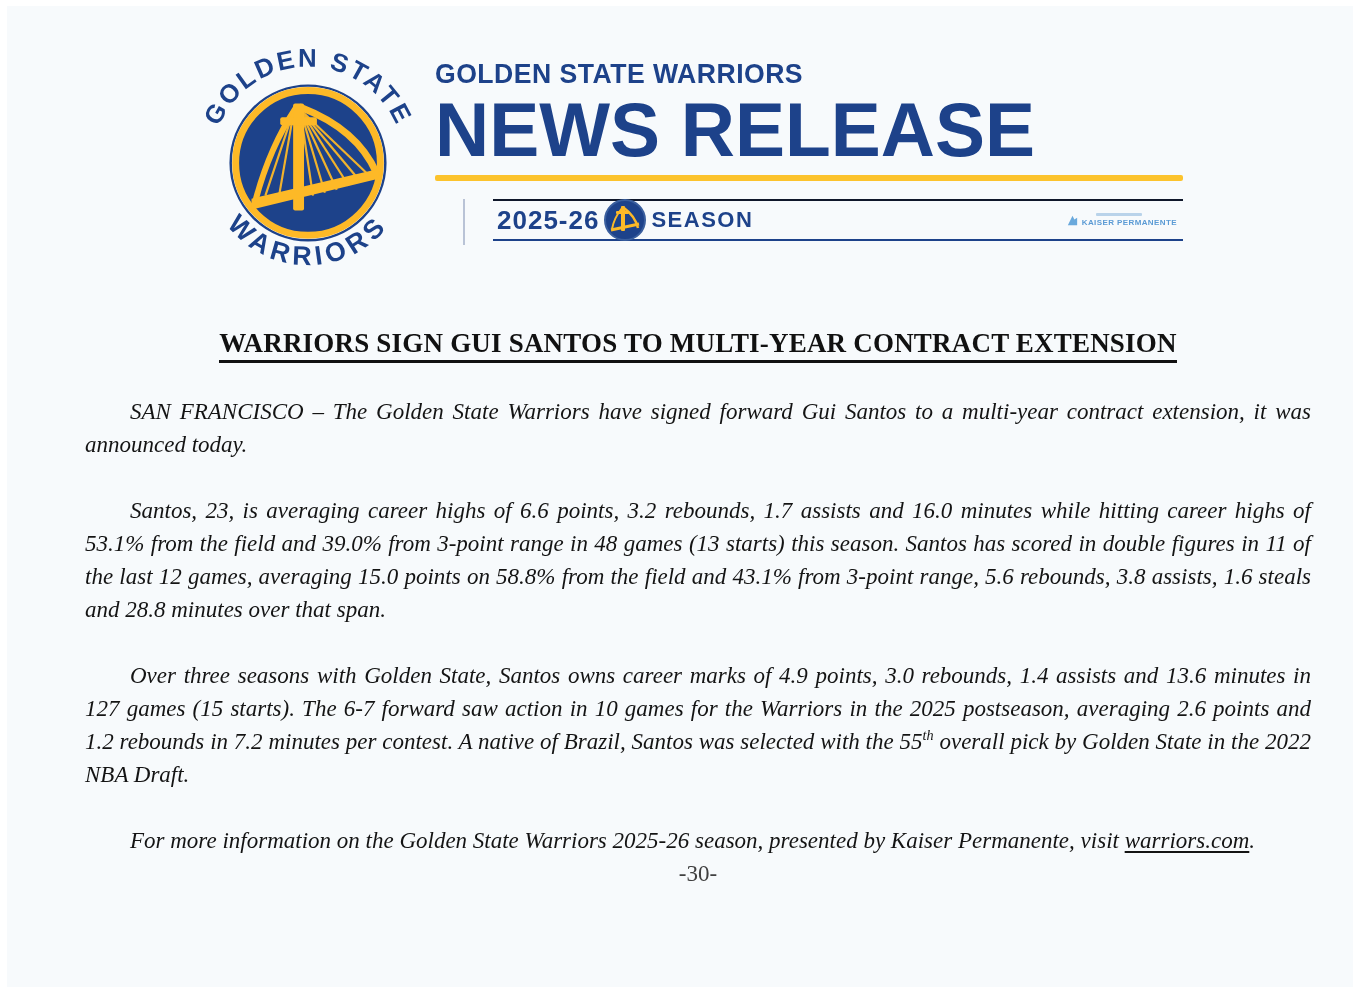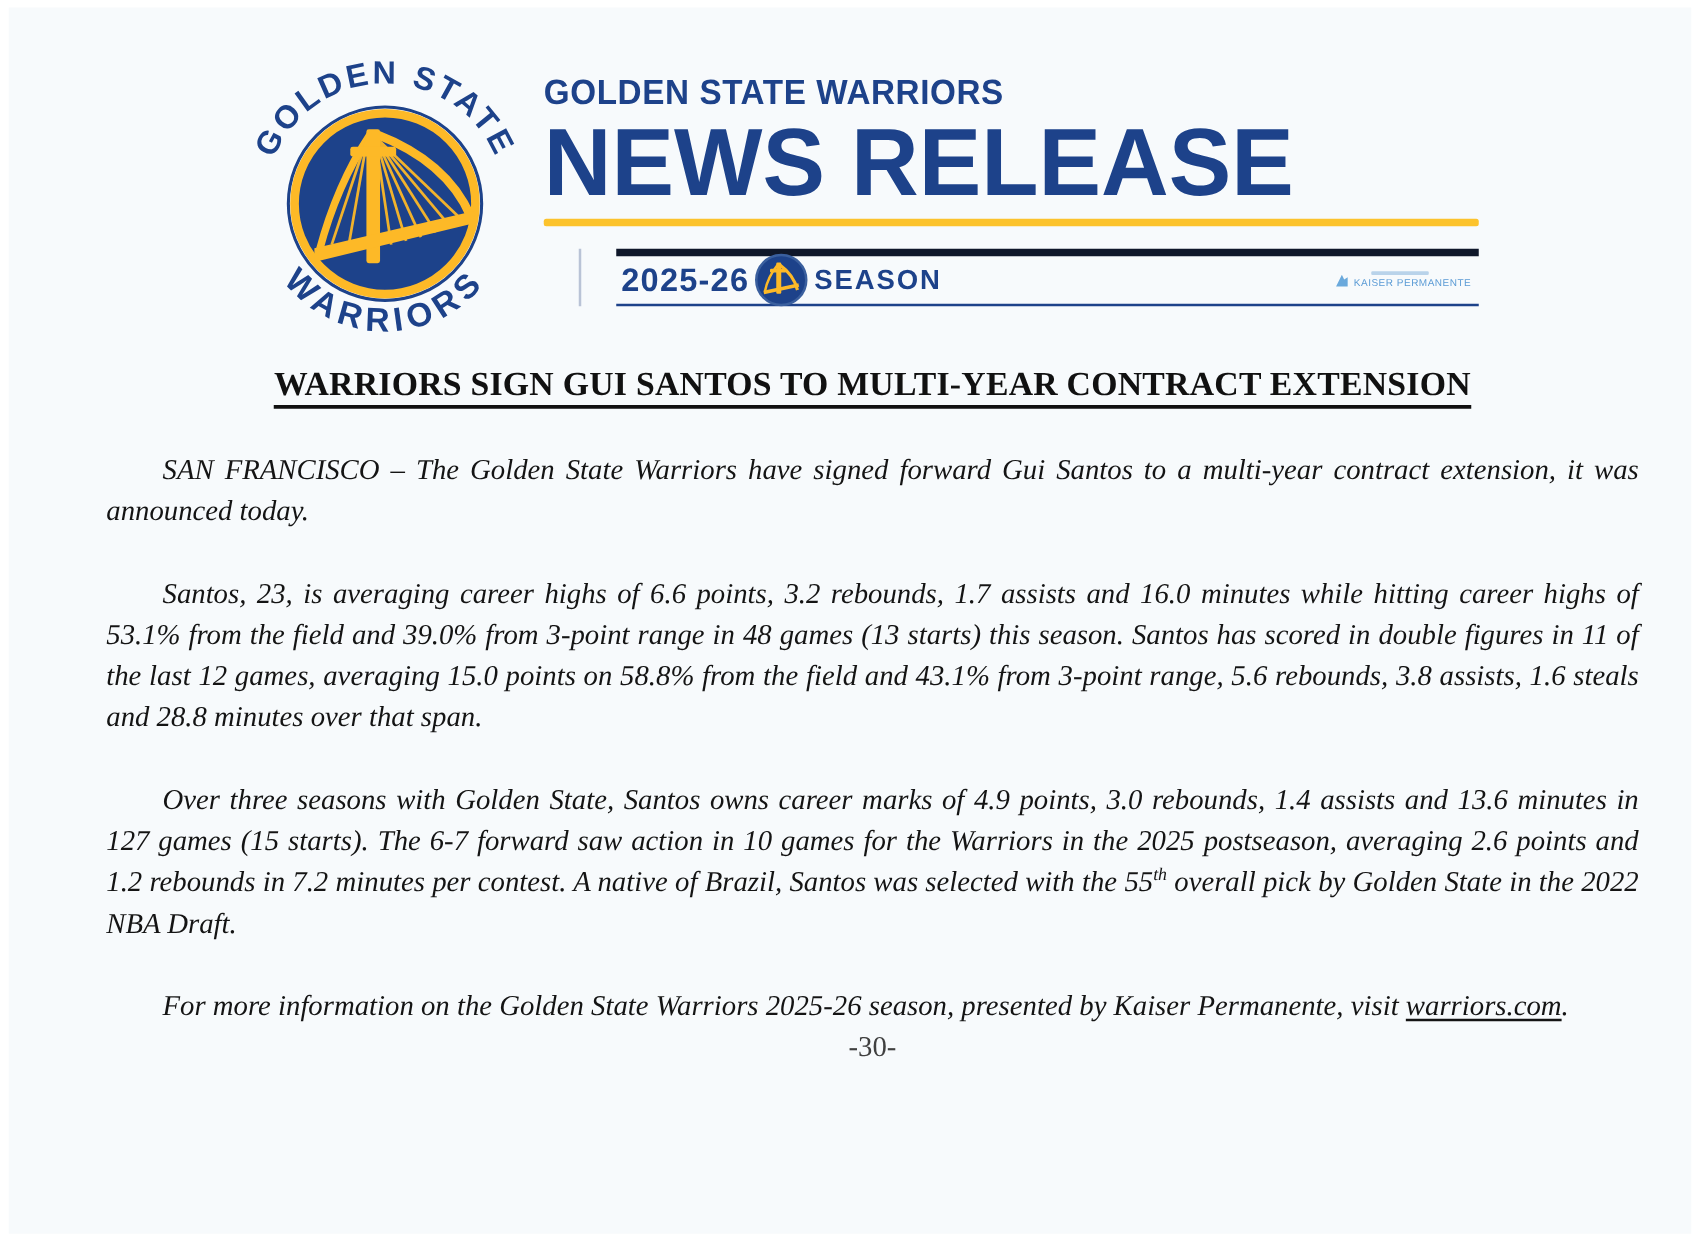--- a/index.html
+++ b/index.html
@@ -28,36 +28,36 @@
     transform:scaleY(1.02);transform-origin:left top;
   }
   .gold-rule{height:6px;background:#fcc32d;margin-top:9px;border-radius:2px;}
   .sub-row{display:flex;align-items:flex-start;margin-top:18px;}
   .champions{width:362px;flex:none;}
   .champ-line{font-size:20px;font-weight:700;color:#1d428a;letter-spacing:2px;white-space:nowrap;}
   .champ-years{font-size:15px;font-weight:700;color:#1d428a;letter-spacing:.6px;margin-top:4px;white-space:nowrap;}
   .sub-divider{width:2px;height:46px;background:#b9c3d6;margin:0 0 0 28px;flex:none;}
   .season-badge{
     display:flex;align-items:center;flex:1;margin-left:28px;
-    border-top:6px solid #0f172a;border-bottom:2px solid #1d428a;
+    border-top:2px solid #0f172a;border-bottom:2px solid #1d428a;
     height:38px;overflow:visible;padding:0 4px;
   }
   .season-year{font-size:26px;font-weight:700;color:#1d428a;letter-spacing:1px;white-space:nowrap;}
   .mini-logo{width:48px;height:48px;margin:0 2px;flex:none;}
   .season-label{font-size:22px;font-weight:700;color:#1d428a;letter-spacing:1.5px;white-space:nowrap;}
   .kp-lockup{display:flex;align-items:center;margin-left:auto;padding-right:2px;}
   .kp-icon{width:13px;height:13px;margin-right:3px;flex:none;}
   .kp-stack{display:flex;flex-direction:column;align-items:flex-start;}
   .kp-tag{width:46px;height:3px;background:#b9d3ea;border-radius:1px;margin:0 0 2px 14px;}
-  .kp-name{font-size:8px;font-weight:400;color:#5b9bd5;letter-spacing:.4px;white-space:nowrap;}
+  .kp-name{font-size:8px;font-weight:700;color:#5b9bd5;letter-spacing:.4px;white-space:nowrap;}
 
   
   .article{padding:0 42px 0 78px;}
   .headline{
-    text-align:center;margin:20px 0 0;
+    text-align:center;margin:56px 0 0;
     font-family:"Liberation Serif","DejaVu Serif",serif;
     font-size:27px;font-weight:700;color:#111111;letter-spacing:.2px;
   }
   .headline-text{border-bottom:3px solid #111111;padding-bottom:2px;}
   .article p{
     font-family:"Liberation Serif","DejaVu Serif",serif;
     font-size:23px;line-height:33px;color:#141414;
     text-align:justify;text-indent:45px;margin:33px 0 0;font-style:italic;
   }
   .article p.first{margin-top:36px;}

